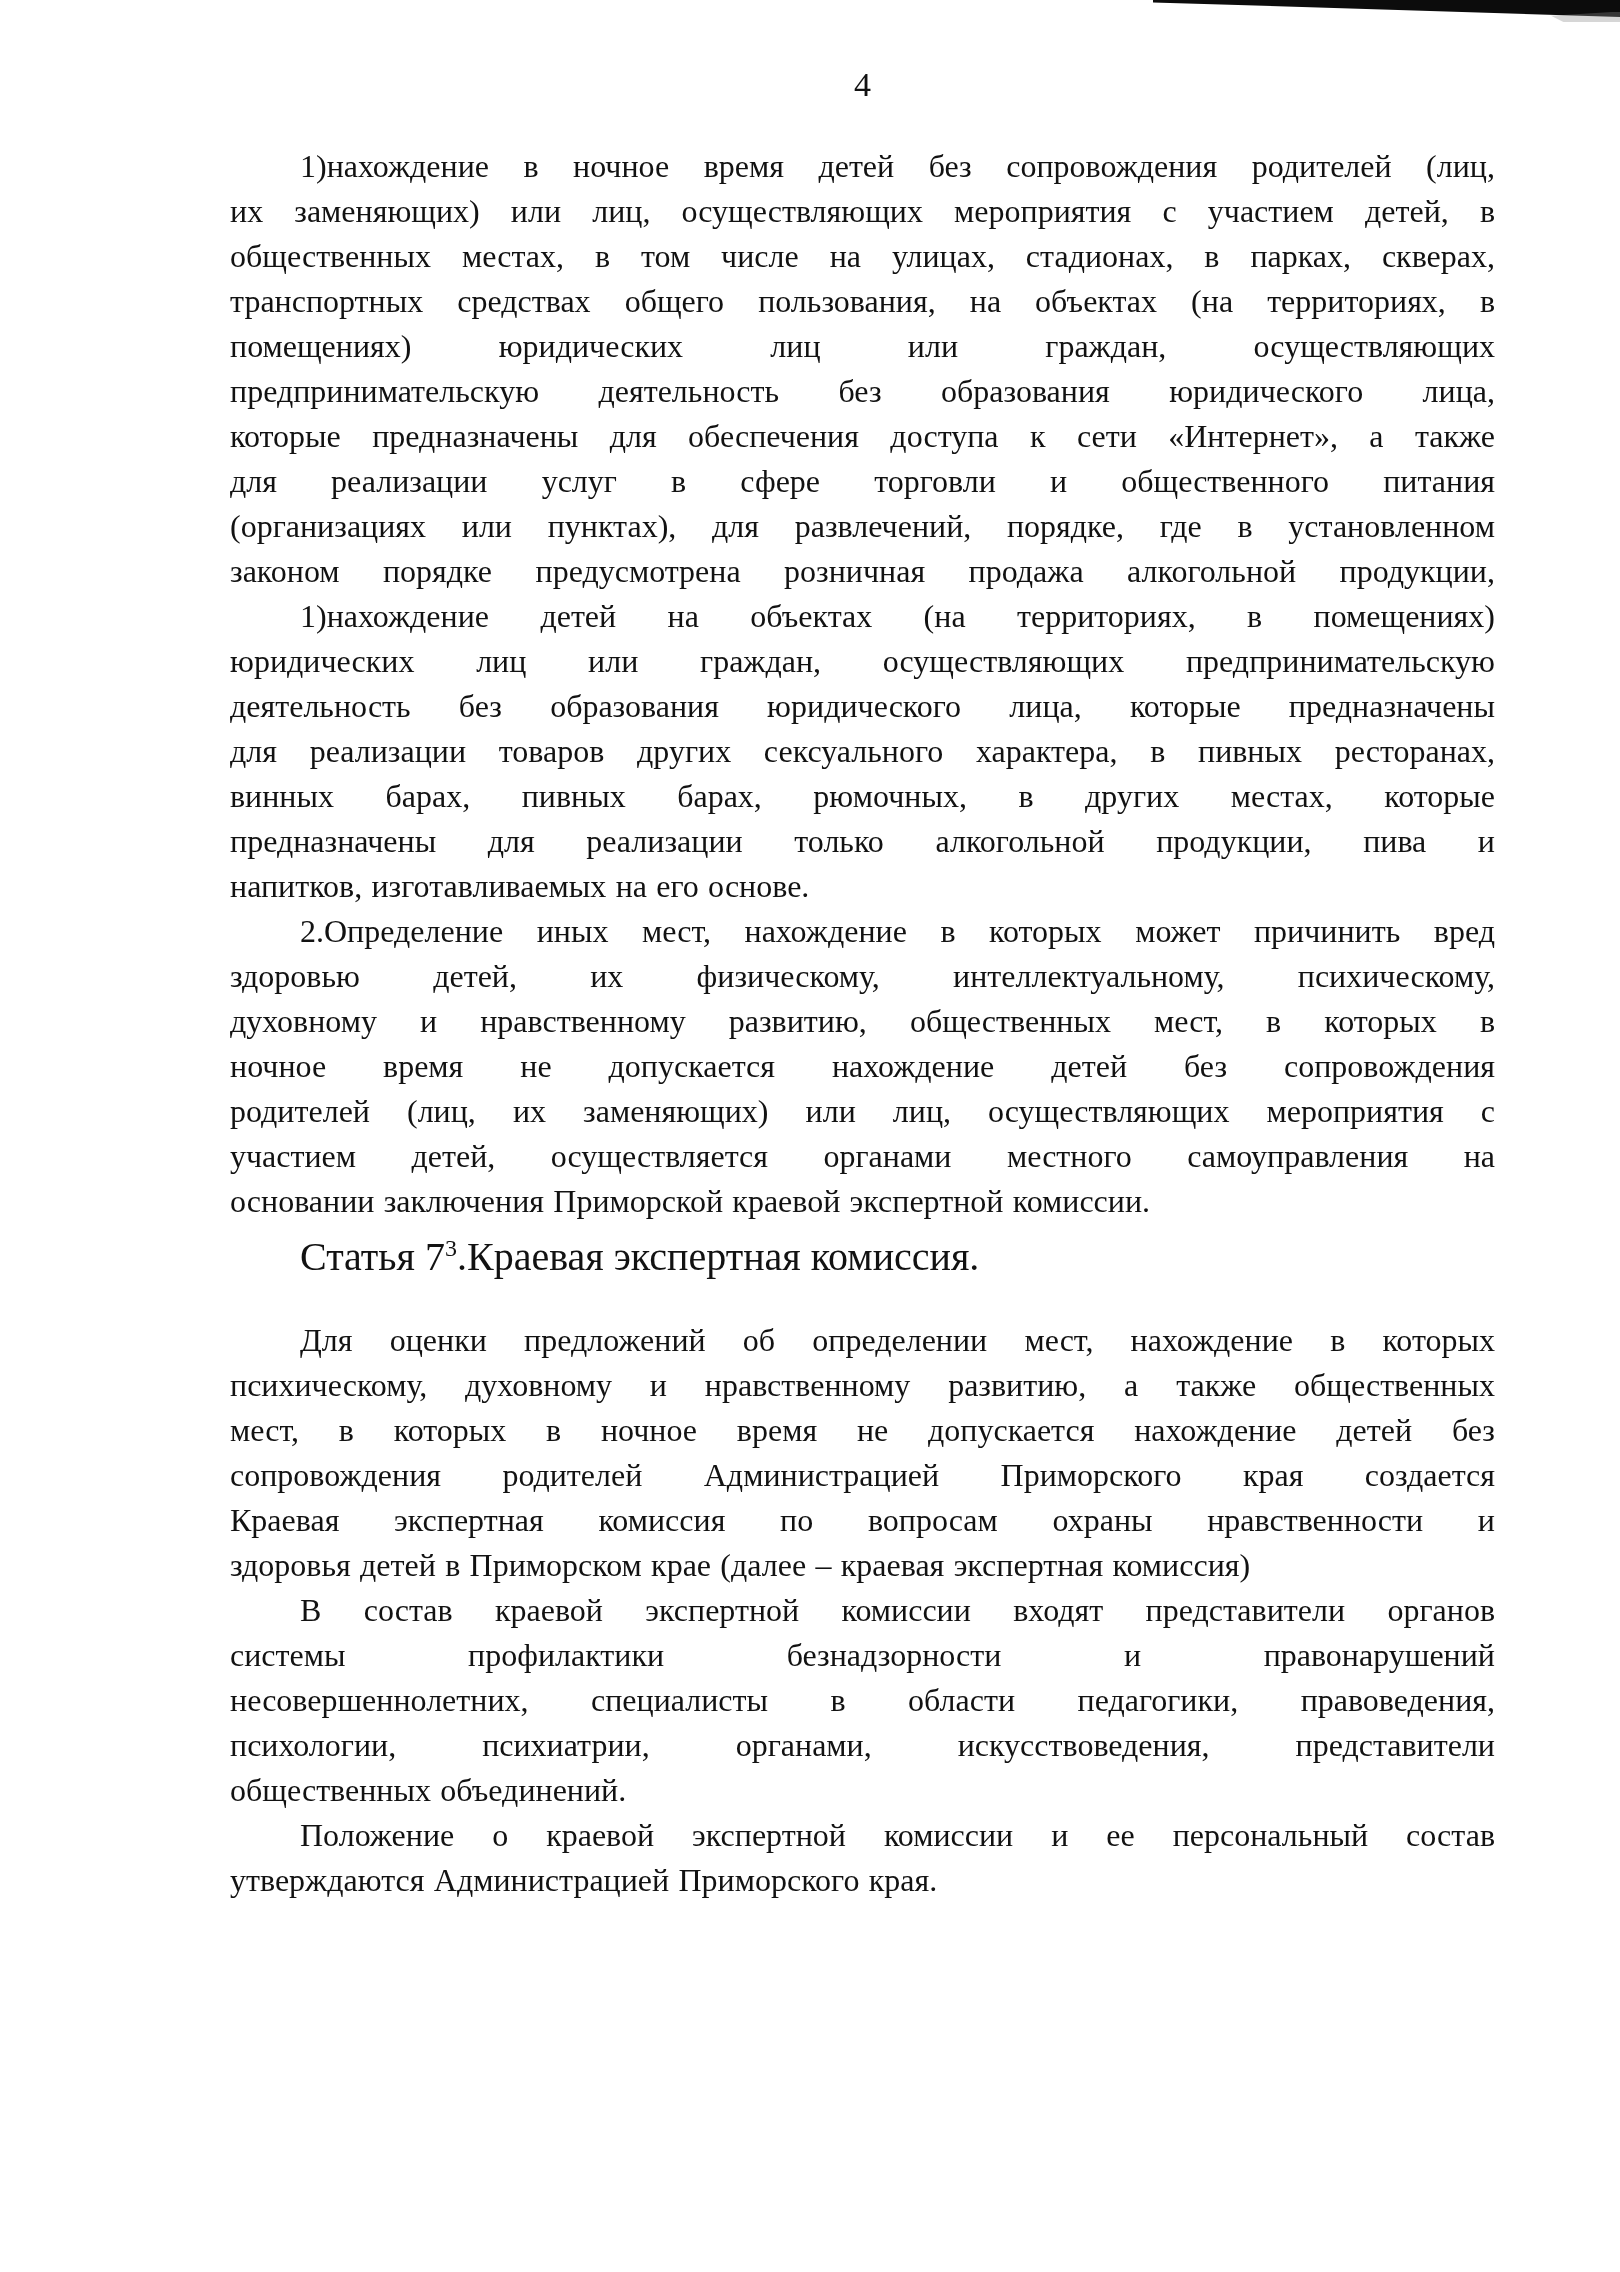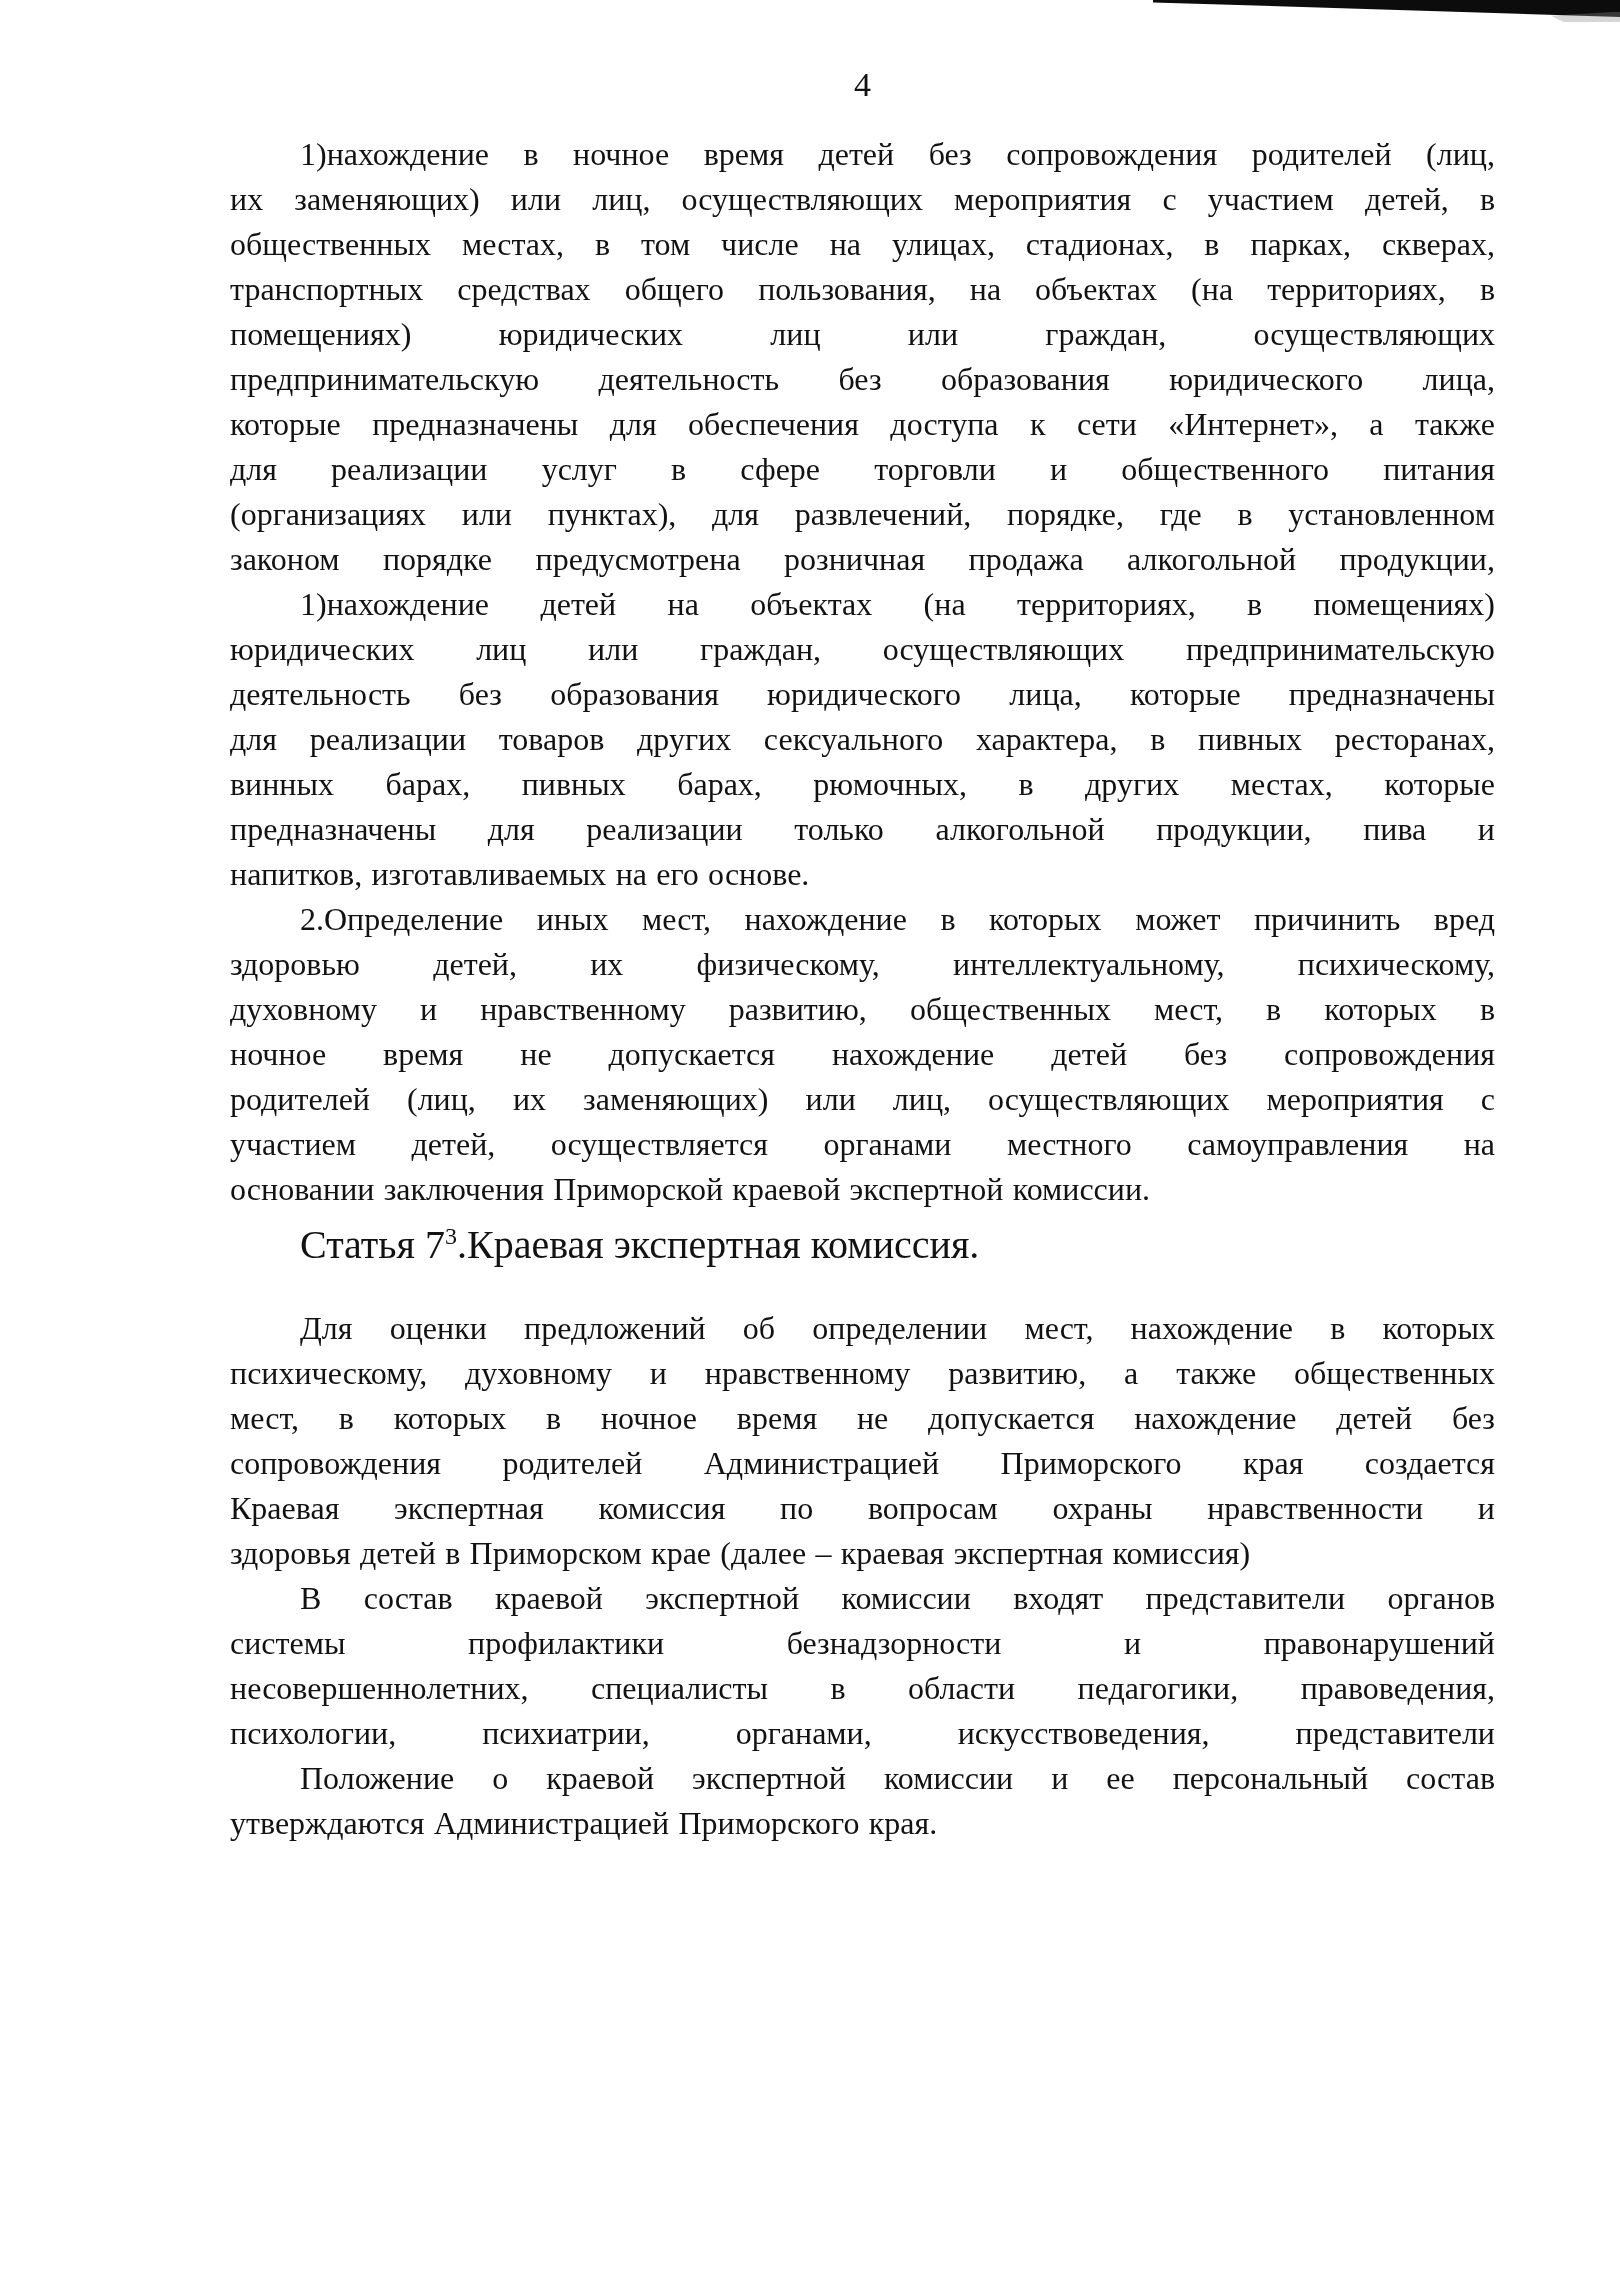--- a/index.html
+++ b/index.html
@@ -41,21 +41,21 @@
     left: 230px;
     width: 1265px;
     text-align: center;
     font-size: 34px;
     line-height: 40px;
   }
 
   .content {
     position: absolute;
     left: 230px;
-    top: 132px;
+    top: 144px;
     width: 1265px;
   }
 
   .line {
     font-size: 32px;
     line-height: 45px;
     height: 45px;
     overflow: hidden;
     word-spacing: 1.3px;
     text-align: justify;
@@ -115,17 +115,18 @@
       <div class="line indent">Для оценки предложений об определении мест, нахождение в которых</div>
       <div class="line">психическому, духовному и нравственному развитию, а также общественных</div>
       <div class="line">мест, в которых в ночное время не допускается нахождение детей без</div>
       <div class="line">сопровождения родителей Администрацией Приморского края создается</div>
       <div class="line">Краевая экспертная комиссия по вопросам охраны нравственности и</div>
       <div class="line last">здоровья детей в Приморском крае (далее – краевая экспертная комиссия)</div>
       <div class="line indent">В состав краевой экспертной комиссии входят представители органов</div>
       <div class="line">системы профилактики безнадзорности и правонарушений</div>
       <div class="line">несовершеннолетних, специалисты в области педагогики, правоведения,</div>
       <div class="line">психологии, психиатрии, органами, искусствоведения, представители</div>
+      <div class="line last">общественных объединений.</div>
       <div class="line indent">Положение о краевой экспертной комиссии и ее персональный состав</div>
       <div class="line last">утверждаются Администрацией Приморского края.</div>
     </div>
 </div>
 
 
 </body></html>

